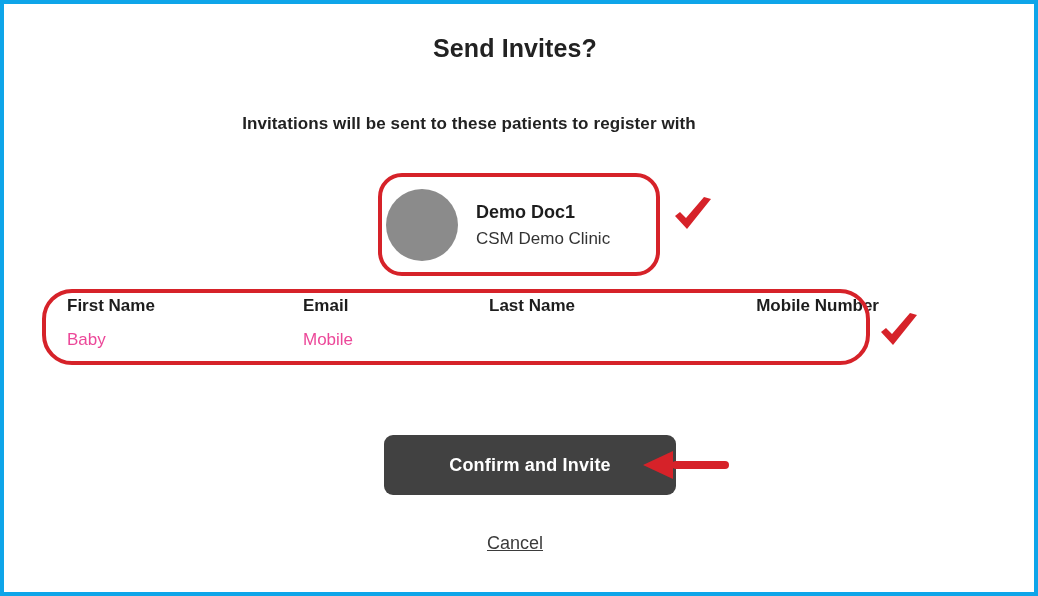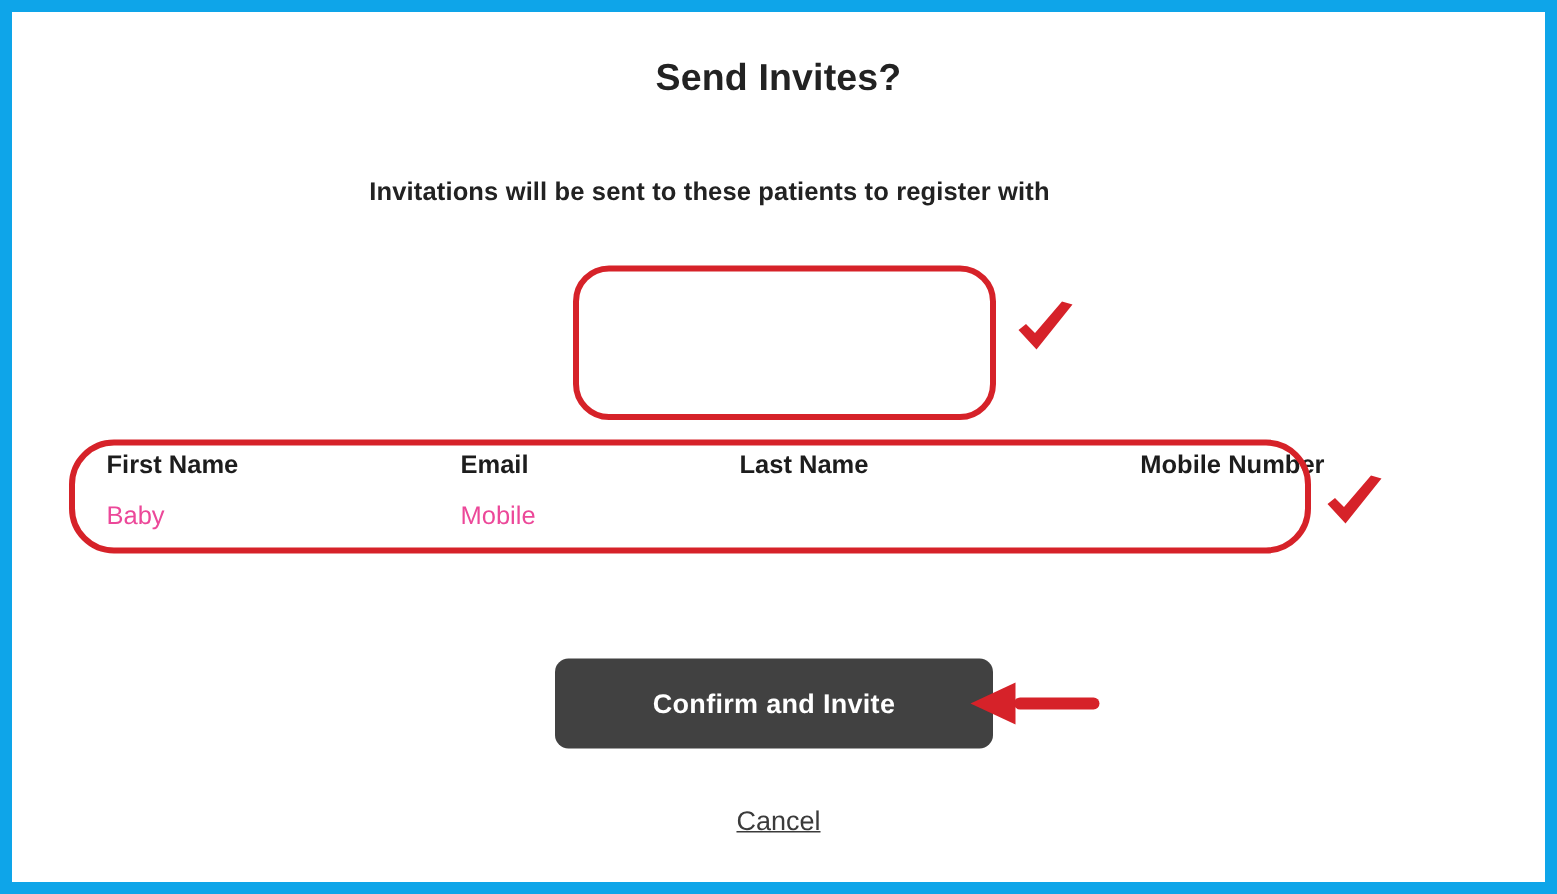--- a/index.html
+++ b/index.html
@@ -9,21 +9,21 @@
   }
   body {
     font-family: "Liberation Sans", sans-serif;
   }
   #screen {
     position: relative;
     width: 1038px;
     height: 596px;
     background: #ffffff;
     box-sizing: border-box;
-    border: 8px solid #0ea5e9;
+    border: 4px solid #0ea5e9;
     overflow: hidden;
   }
   .inner {
     position: absolute;
     left: 0;
     top: 0;
     width: 1022px;
     height: 580px;
     background: #ffffff;
   }
@@ -108,21 +108,21 @@
   .head .cell { font-weight: bold; }
   .body .cell { font-weight: normal; color: #ec4899; }
   .c-first  { width: 236px; }
   .c-last   { width: 232px; }
   .c-email  { width: 186px; }
   .c-mobile { width: 158px; text-align: right; }
 
   
   .confirm-button {
     position: absolute;
-    left: 362px;
+    left: 380px;
     top: 431px;
     width: 292px;
     height: 60px;
     background: #414141;
     border: none;
     border-radius: 9px;
     color: #ffffff;
     font-family: "Liberation Sans", sans-serif;
     font-size: 18px;
     font-weight: bold;
@@ -181,20 +181,27 @@
 </head>
 <body>
 
 <div id="screen">
   <div class="inner">
 
     <div class="dialog-title">Send Invites?</div>
 
     <div class="dialog-subtitle">Invitations will be sent to these patients to register with</div>
 
+    <div class="doctor-card">
+      <div class="avatar"></div>
+      <div class="doctor-meta">
+        <div class="doctor-name">Demo Doc1</div>
+        <div class="doctor-clinic">CSM Demo Clinic</div>
+      </div>
+    </div>
 
     <div class="patient-table">
       <div class="trow head">
         <div class="cell c-first">First Name</div>
         <div class="cell c-email">Email</div>
         <div class="cell c-last">Last Name</div>
         <div class="cell c-mobile">Mobile Number</div>
       </div>
       <div class="trow body">
         <div class="cell c-first">Baby</div>

